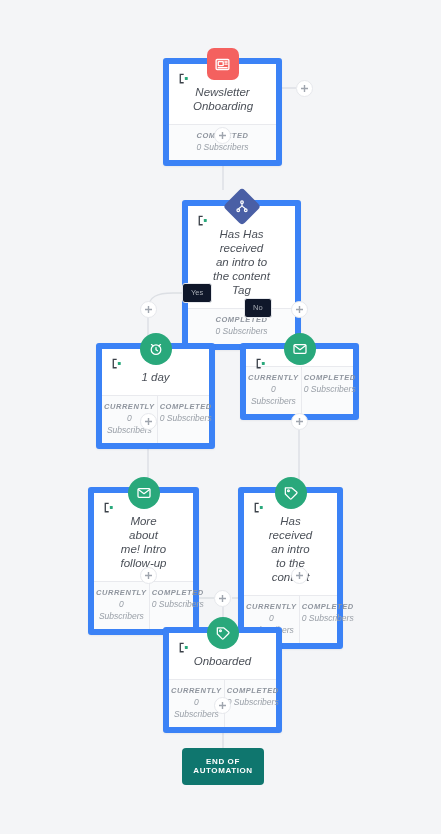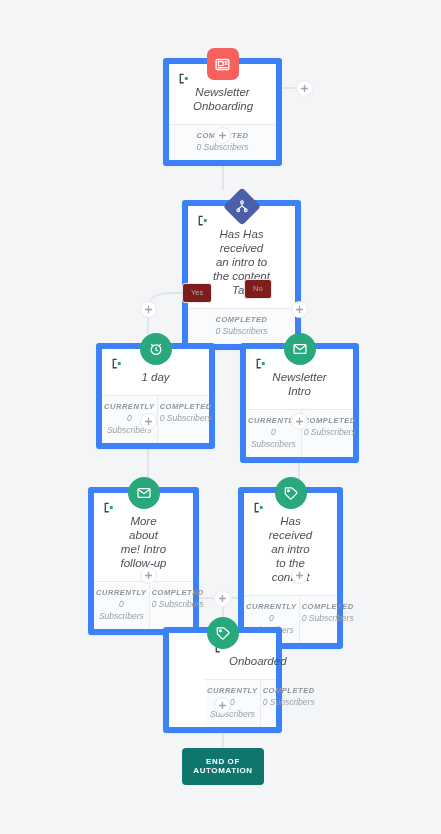--- a/index.html
+++ b/index.html
@@ -74,21 +74,21 @@
     background: #ffffff;
     border: 1px solid #e6e8ec;
     display: flex; align-items: center; justify-content: center;
     z-index: 5;
   }
   .plus svg { width: 7px; height: 7px; fill: #9fa5ae; }
 
   
   .branch-lbl {
     position: absolute;
-    background: #7f1d1d;
+    background: #0f172a;
     border: 1px solid #e6e8ec;
     border-radius: 3px;
     font-size: 7.5px;
     color: #a8adb5;
     padding: 4px 8px 5px;
     z-index: 5;
     line-height: 9px;
   }
 
   
@@ -190,21 +190,21 @@
     </div>
     <div class="stats">
       <div class="stat">
         <div class="stat-label">COMPLETED</div>
         <div class="stat-val">0 Subscribers</div>
       </div>
     </div>
   </div>
 
   <div class="branch-lbl" style="left:182px; top:283px;">Yes</div>
-  <div class="branch-lbl" style="left:244px; top:279px;">No</div>
+  <div class="branch-lbl" style="left:244px; top:298px;">No</div>
 
   <div class="card" style="left:96px; top:343px; width:119px;">
     <div class="badge circ">
       <svg width="16" height="16" viewBox="0 0 24 24" fill="none" stroke="#ffffff" stroke-width="1.9" stroke-linecap="round" stroke-linejoin="round">
         <circle cx="12" cy="13" r="7.2"></circle>
         <path d="M12 9.8 V13 l2.3 1.6"></path>
         <path d="M5.2 5.4 L7.6 7.2 M18.8 5.4 L16.4 7.2"></path>
       </svg>
     </div>
     <div class="card-head">
@@ -235,21 +235,20 @@
         <path d="M3.6 6.6 L12 13 l8.4 -6.4"></path>
       </svg>
     </div>
     <div class="card-head">
       <span class="enter-icon">
         <svg width="13" height="13" viewBox="0 0 16 16">
           <path d="M2 2 h5 v1.6 H3.6 v8.8 H7 V14 H2 Z" fill="#3a4048"></path>
           <rect x="8.4" y="6.2" width="3.6" height="3.6" rx="0.5" fill="#29a87b"></rect>
         </svg>
       </span>
-      <div class="card-title">Newsletter Intro</div>
     </div>
     <div class="stats">
       <div class="stat">
         <div class="stat-label">CURRENTLY</div>
         <div class="stat-val">0 Subscribers</div>
       </div>
       <div class="stat">
         <div class="stat-label">COMPLETED</div>
         <div class="stat-val">0 Subscribers</div>
       </div>
@@ -305,21 +304,21 @@
         <div class="stat-label">CURRENTLY</div>
         <div class="stat-val">0 Subscribers</div>
       </div>
       <div class="stat">
         <div class="stat-label">COMPLETED</div>
         <div class="stat-val">0 Subscribers</div>
       </div>
     </div>
   </div>
 
-  <div class="card" style="left:163px; top:627px; width:119px;padding-left:36px;">
+  <div class="card" style="left:163px; top:627px; width:119px;">
     <div class="badge circ">
       <svg width="16" height="16" viewBox="0 0 24 24" fill="none" stroke="#ffffff" stroke-width="1.9" stroke-linecap="round" stroke-linejoin="round">
         <path d="M20.5 12.8 L12.8 20.5 a1.7 1.7 0 0 1 -2.4 0 L3.5 13.6 V4.2 h9.4 l7.6 6.2 a1.7 1.7 0 0 1 0 2.4 Z"></path>
         <circle cx="8.2" cy="8.5" r="1.35"></circle>
       </svg>
     </div>
     <div class="card-head">
       <span class="enter-icon">
         <svg width="13" height="13" viewBox="0 0 16 16">
           <path d="M2 2 h5 v1.6 H3.6 v8.8 H7 V14 H2 Z" fill="#3a4048"></path>

